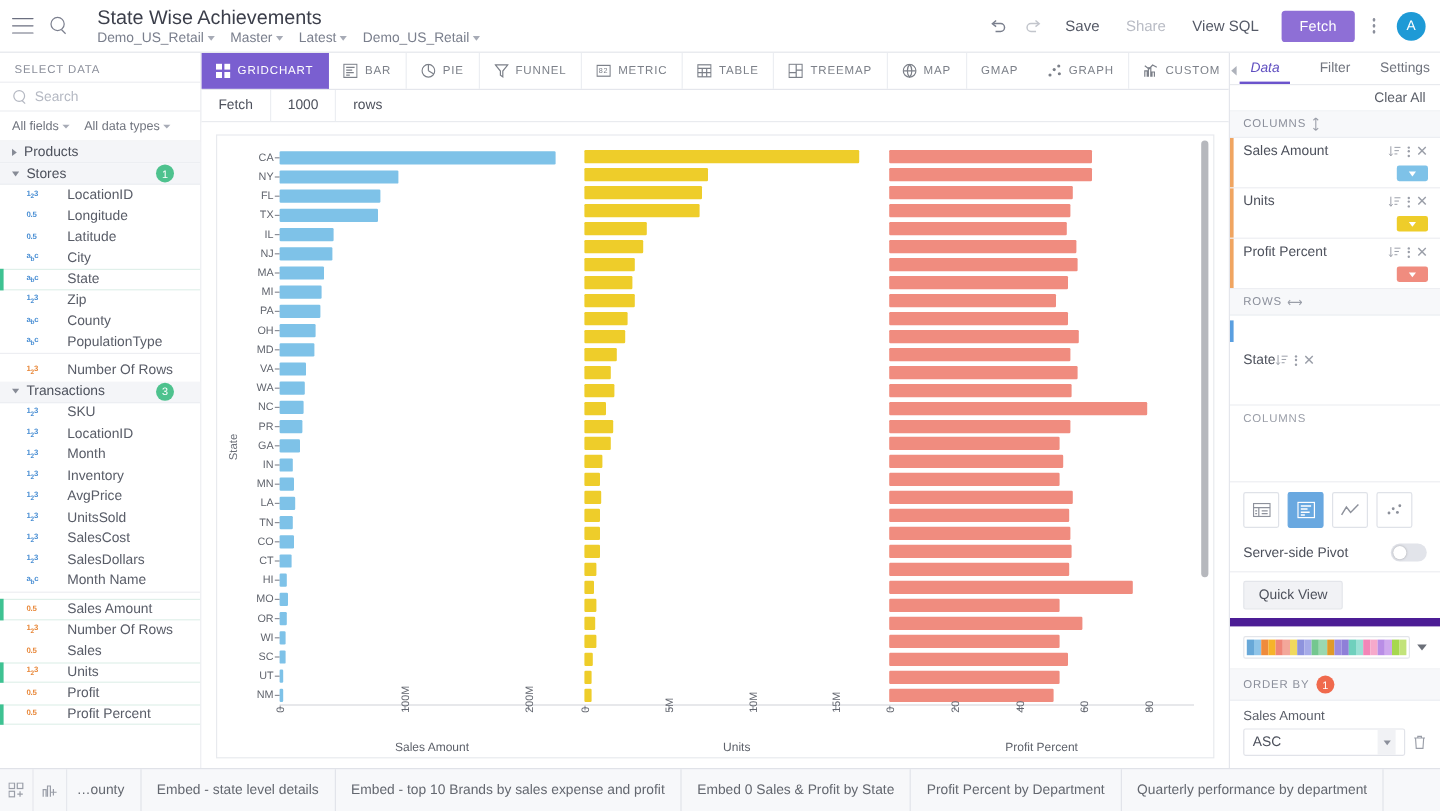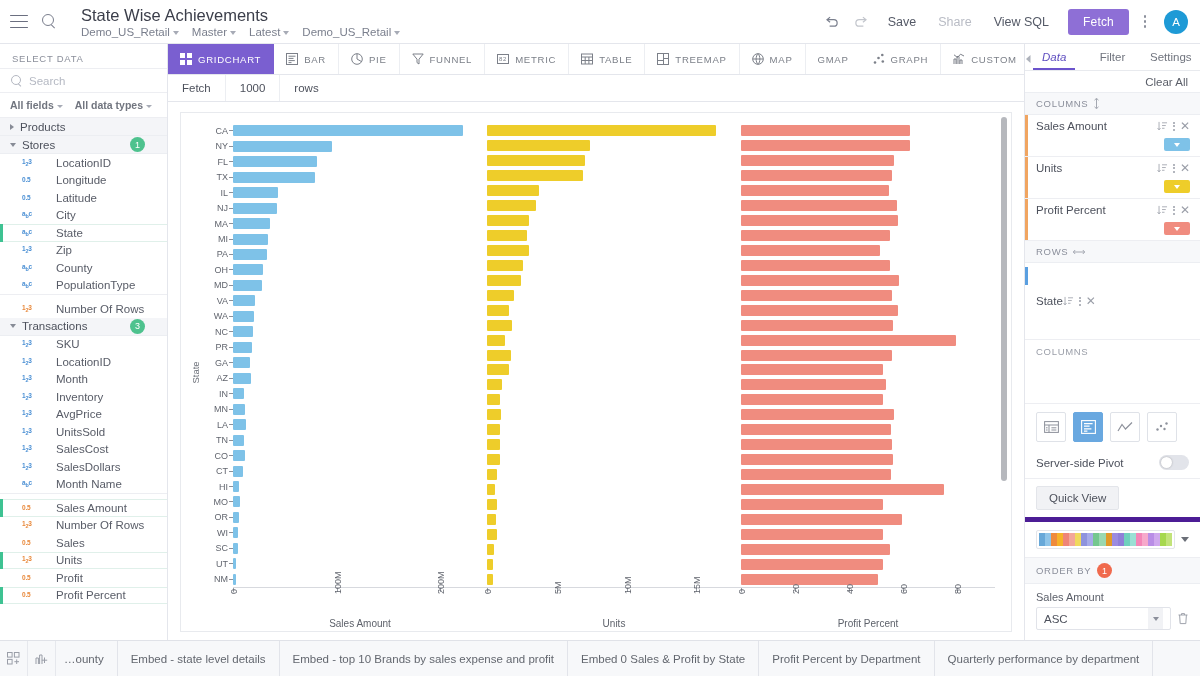--- a/index.html
+++ b/index.html
@@ -57,21 +57,21 @@
   .lp-search { height:24px; display:flex; align-items:center; padding:0 11px;
                border-bottom:1px solid #edeef2; }
   .lp-search .mag { width:11px; height:11px; margin-right:7px; }
   .lp-search .mag::before{width:8px;height:8px;border-width:1.2px;border-color:#b4b8c2;}
   .lp-search .mag::after{left:7px;top:7.5px;width:4px;background:#b4b8c2;}
   .lp-search input { border:0; outline:0; font-size:11.5px; color:#555; width:110px;
                      font-family:inherit; background:transparent;}
   .lp-search input::placeholder { color:#b5b9c3; }
   .lp-filters { height:25px; display:flex; align-items:center; padding:0 10px; gap:12px;
                 border-bottom:1px solid #edeef2; }
-  .lp-filter { font-size:10.5px; color:#71757f; cursor:pointer; white-space:nowrap;font-weight:bold;}
+  .lp-filter { font-size:10.5px; color:#71757f; cursor:pointer; white-space:nowrap;}
   .lp-filter .caret{display:inline-block;margin-left:3px;border-left:3px solid transparent;
                     border-right:3px solid transparent;border-top:3.8px solid #a7abb6;vertical-align:1px;}
   .lp-scroll { flex:1; overflow:hidden; }
   .grp { height:18px; display:flex; align-items:center; padding:0 10px; background:#f4f5f8;
          border-bottom:1px solid #eceef2; position:relative; cursor:pointer;}
   .grp .tri { width:0;height:0;margin-right:6px; }
   .grp.closed .tri { border-top:3.6px solid transparent; border-bottom:3.6px solid transparent;
                      border-left:4.6px solid #878b96; }
   .grp.open .tri { border-left:3.6px solid transparent; border-right:3.6px solid transparent;
                    border-top:4.6px solid #878b96; }
@@ -178,21 +178,21 @@
   .vt { width:30px; height:30px; border:1px solid #dfe2e8; border-radius:2px;
         display:flex; align-items:center; justify-content:center; cursor:pointer; background:#fff;}
   .vt.active { background:#69a8e0; border-color:#69a8e0; }
   .rp-toggle-row { display:flex; align-items:center; padding:4px 11px 8px;
                    border-bottom:1px solid #edeef2; }
   .rp-toggle-row .lab { font-size:11.5px; color:#4d515c; }
   .switch { margin-left:auto; width:30px; height:15px; border-radius:8px; background:#e2e4ea;
             position:relative; cursor:pointer; }
   .switch i { position:absolute; left:2px; top:2px; width:11px; height:11px; border-radius:50%;
               background:#fff; box-shadow:0 0 2px rgba(0,0,0,.3); display:block;}
-  .qv-row { padding:7px 11px; border-bottom:5px solid #4c1d95;text-decoration:underline; }
+  .qv-row { padding:7px 11px; border-bottom:7px solid #4c1d95;text-decoration:underline; }
   .qv-btn { display:inline-block; padding:5px 12px; background:#f1f2f5; border:1px solid #e3e5ea;
             border-radius:2px; font-size:11.5px; color:#4d515c; cursor:pointer;}
   .pal-row { padding:8px 11px; border-bottom:1px solid #edeef2; display:flex; align-items:center;}
   .palette { flex:1; height:19px; border:1px solid #e3e5ea; border-radius:2px; display:flex;
              overflow:hidden; cursor:pointer; background:#fff; padding:2px;}
   .palette i { flex:1; height:100%; display:block; }
   .pal-caret { margin-left:6px; border-left:4px solid transparent; border-right:4px solid transparent;
                border-top:5px solid #6b6f78; cursor:pointer;}
   .ob-sec { height:26px; display:flex; align-items:center; padding:0 11px; gap:6px;
             font-size:9.5px; letter-spacing:.7px; color:#8b8f9b; background:#f7f8fa;
@@ -565,25 +565,20 @@
                       <span class="tick-lbl">PR</span>
                       <span class="tick-dash"></span>
                       <span class="bar" style="width:7.35%;background:#7ec2e8"></span>
                     </div>
                     <div class="row">
                       <span class="tick-lbl">GA</span>
                       <span class="tick-dash"></span>
                       <span class="bar" style="width:6.53%;background:#7ec2e8"></span>
                     </div>
                     <div class="row">
-                      <span class="tick-lbl">AZ</span>
-                      <span class="tick-dash"></span>
-                      <span class="bar" style="width:6.94%;background:#7ec2e8"></span>
-                    </div>
-                    <div class="row">
                       <span class="tick-lbl">IN</span>
                       <span class="tick-dash"></span>
                       <span class="bar" style="width:4.49%;background:#7ec2e8"></span>
                     </div>
                     <div class="row">
                       <span class="tick-lbl">MN</span>
                       <span class="tick-dash"></span>
                       <span class="bar" style="width:4.90%;background:#7ec2e8"></span>
                     </div>
                     <div class="row">

